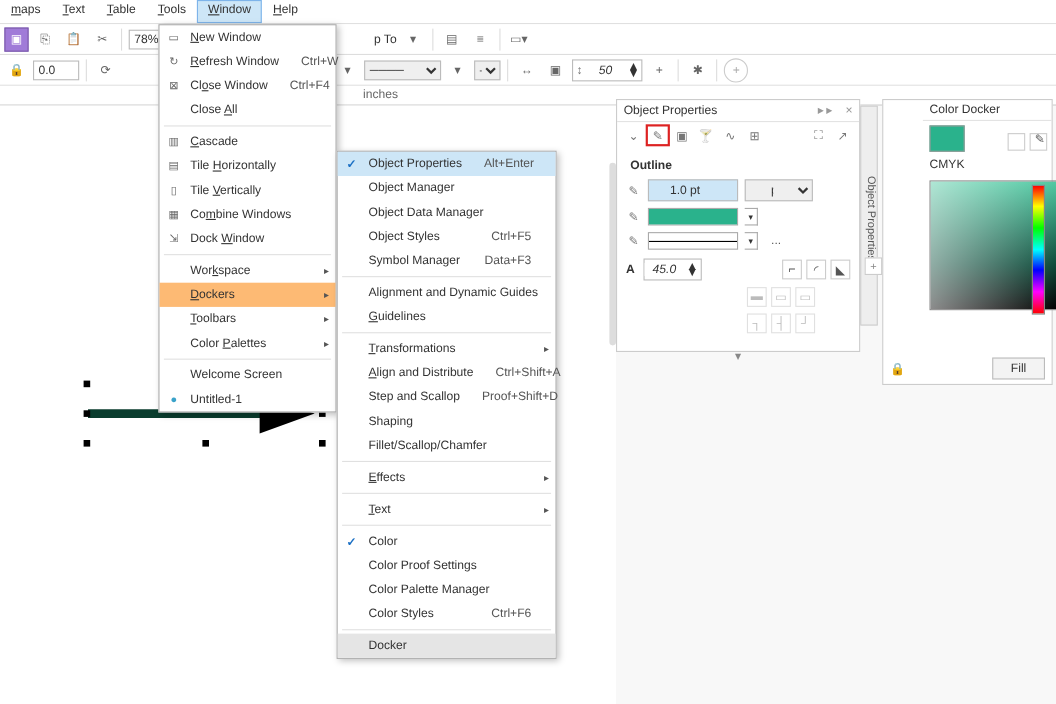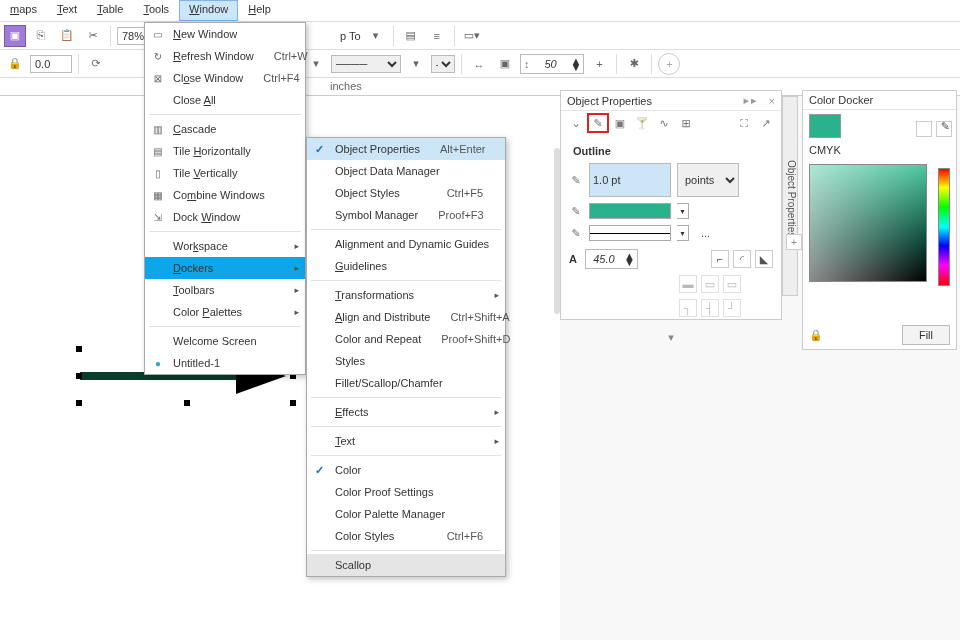--- a/index.html
+++ b/index.html
@@ -21,21 +21,21 @@
 .ruler { height: 18px; background: #fff; border-bottom: 1px solid #ccc; position: relative; font-size: 8px; color: #888; overflow: hidden; }
 .ruler .label { position: absolute; left: 330px; top: 2px; color: #666; }
 
 .canvas-area { position: absolute; left: 0; top: 96px; right: 400px; bottom: 0; background: #fff; }
 
 .arrow-obj { position: absolute; left: 76px; top: 250px; }
 .handle { position: absolute; width: 6px; height: 6px; background: #000; }
 
 .dropdown { position: absolute; background: #fff; border: 1px solid #aaa; box-shadow: 2px 2px 6px rgba(0,0,0,0.25); z-index: 20; }
 .dropdown .mi { display: flex; align-items: center; height: 22px; padding: 0 22px 0 28px; position: relative; cursor: default; white-space: nowrap; }
-.dropdown .mi:hover, .dropdown .mi.hover { background: #0ea5e9; }
+.dropdown .mi:hover, .dropdown .mi.hover { background: #fdba74; }
 .dropdown .mi.highlight { background: #cde6f7; }
 .dropdown .mi.disabled { color: #aaa; }
 .dropdown .mi.greyed { background: #e5e5e5; }
 .dropdown .short { margin-left: auto; padding-left: 20px; color: #555; }
 .dropdown .sep { height: 1px; background: #e0e0e0; margin: 3px 4px; }
 .dropdown .sub::after { content: "▸"; position: absolute; right: 6px; color: #555; font-size: 9px; }
 .dropdown .ico { position: absolute; left: 6px; width: 14px; text-align: center; color: #666; font-size: 10px; }
 .dropdown .chk { position: absolute; left: 8px; color: #1a6fc4; font-weight: bold; }
 .u { text-decoration: underline; }
 
@@ -50,35 +50,35 @@
 .docker-body { padding: 6px 8px; font-size: 11px; }
 
 .vert-tab { position: absolute; left: 782px; top: 96px; width: 16px; height: 200px; background: #eee; border: 1px solid #ccc; writing-mode: vertical-rl; text-orientation: mixed; font-size: 10px; text-align: center; padding-top: 6px; color: #555; }
 
 .docker.props .tabs { display: flex; gap: 0px; padding: 2px 4px; position: relative; }
 .docker.props .tabs .t { width: 22px; height: 20px; display: flex; align-items: center; justify-content: center; color: #777; }
 .docker.props .tabs .t.red { border: 2px solid #d22; }
 .outline-title { font-weight: bold; padding: 4px 0 6px 4px; }
 .row { display: flex; align-items: center; gap: 6px; margin-bottom: 6px; }
 .row .lab-ico { width: 14px; color: #777; text-align: center; }
-.row select, .row input[type=text] { border: 1px solid #bbb; height: 34px; font-size: 11px; padding: 0 3px; }
+.row select, .row input[type=text] { border: 1px solid #bbb; height: 20px; font-size: 11px; padding: 0 19px; }
 .row .sel-width { width: 82px; background: #cde6f7; }
 .row .sel-units { width: 62px; }
 .row .clr-swatch { width: 82px; height: 16px; border: 1px solid #aaa; display: inline-flex; }
 .row .clr-swatch .sw { flex: 1; }
 .row .dd { width: 12px; height: 16px; border: 1px solid #aaa; border-left: none; display: inline-flex; align-items: center; justify-content: center; font-size: 8px; }
 .angle-row { display: flex; align-items: center; gap: 8px; margin-top: 8px; }
 .angle-row .spin { }
 .corner-btns { display: flex; gap: 4px; margin-left: auto; }
 .corner-btns .cb { width: 18px; height: 18px; border: 1px solid #ccc; display: flex; align-items: center; justify-content: center; color: #555; }
 .row2 { display: flex; gap: 4px; margin-top: 6px; margin-left: 110px; }
 .row2 .cb { width: 18px; height: 18px; border: 1px solid #e0e0e0; display: flex; align-items: center; justify-content: center; color: #bbb; }
 .expander { text-align: center; color: #888; margin-top: 14px; }
 
-.docker.color { left: 802px; top: 90px; width: 155px; height: 260px; }
+.docker.color { left: 802px; top: 90px; width: 155px; height: 260px; padding-left: 36px; }
 .color-head { display: flex; align-items: center; padding: 4px 6px; gap: 6px; }
 .big-sw { width: 32px; height: 24px; background: #2ab28c; border: 1px solid #999; }
 .eyedrop { margin-left: auto; color: #555; }
 .cmode-row { display: flex; align-items: center; gap: 10px; padding: 2px 6px 4px; }
 .gradient-box { margin: 4px 6px; width: 118px; height: 118px; position: relative; border: 1px solid #888; background: linear-gradient(to bottom, #4fc9a2 0%, #0b4a39 65%, #000 100%); }
 .gradient-box::before { content: ""; position: absolute; inset: 0; background: linear-gradient(to right, rgba(255,255,255,0.55), rgba(255,255,255,0)); }
 .hue-strip { position: absolute; right: 6px; top: 4px; width: 12px; height: 118px; border: 1px solid #888; background: linear-gradient(to bottom, #f00, #ff0 16%, #0f0 33%, #0ff 50%, #00f 66%, #f0f 83%, #f00); }
 .docker.color .row-extra { position:absolute; right:4px; top:30px; display:flex; gap:4px; }
 .docker.color .row-extra .cb { width:16px; height:16px; border:1px solid #ccc; }
 .color-bottom { position: absolute; bottom: 4px; left: 6px; right: 6px; display: flex; align-items: center; justify-content: space-between; }
@@ -230,51 +230,54 @@
     </div>
   </div>
 
 <div class="dropdown menu2" id="menu2">
     <div class="mi highlight">
       <span class="chk">✓</span>
       <span>Object Properties</span>
       <span class="short">Alt+Enter</span>
     </div>
     <div class="mi">
+      <span>Object Manager</span>
+    </div>
+    <div class="mi">
       <span>Object Data Manager</span>
     </div>
     <div class="mi">
       <span>Object Styles</span>
       <span class="short">Ctrl+F5</span>
     </div>
     <div class="mi">
       <span>Symbol Manager</span>
-      <span class="short">Proof+F3</span>
+      <span class="short">Data+F3</span>
     </div>
     <div class="sep"></div>
     <div class="mi">
       <span>Alignment and Dynamic Guides</span>
     </div>
     <div class="mi">
       <span><span class="u">G</span>uidelines</span>
     </div>
     <div class="sep"></div>
     <div class="mi sub">
       <span><span class="u">T</span>ransformations</span>
     </div>
     <div class="mi">
       <span><span class="u">A</span>lign and Distribute</span>
       <span class="short">Ctrl+Shift+A</span>
     </div>
     <div class="mi">
-      <span>Color and Repeat</span>
+      <span>Step and Scallop</span>
       <span class="short">Proof+Shift+D</span>
     </div>
     <div class="mi">
-      <span>Styles</span>
+      <span>Shaping</span>
     </div>
     <div class="mi">
       <span>Fillet/Scallop/Chamfer</span>
     </div>
     <div class="sep"></div>
     <div class="mi sub">
       <span><span class="u">E</span>ffects</span>
     </div>
     <div class="sep"></div>
     <div class="mi sub">
@@ -290,21 +293,21 @@
     </div>
     <div class="mi">
       <span>Color Palette Manager</span>
     </div>
     <div class="mi">
       <span>Color Styles</span>
       <span class="short">Ctrl+F6</span>
     </div>
     <div class="sep"></div>
     <div class="mi greyed">
-      <span>Scallop</span>
+      <span>Docker</span>
     </div>
   </div>
 
 <div class="docker props">
   <div class="docker-title">
     <span>Object Properties</span>
     <span class="dt-left">▸▸</span>
     <span class="dt-close" style="margin-left:4px">×</span>
   </div>
   <div class="tabs">

